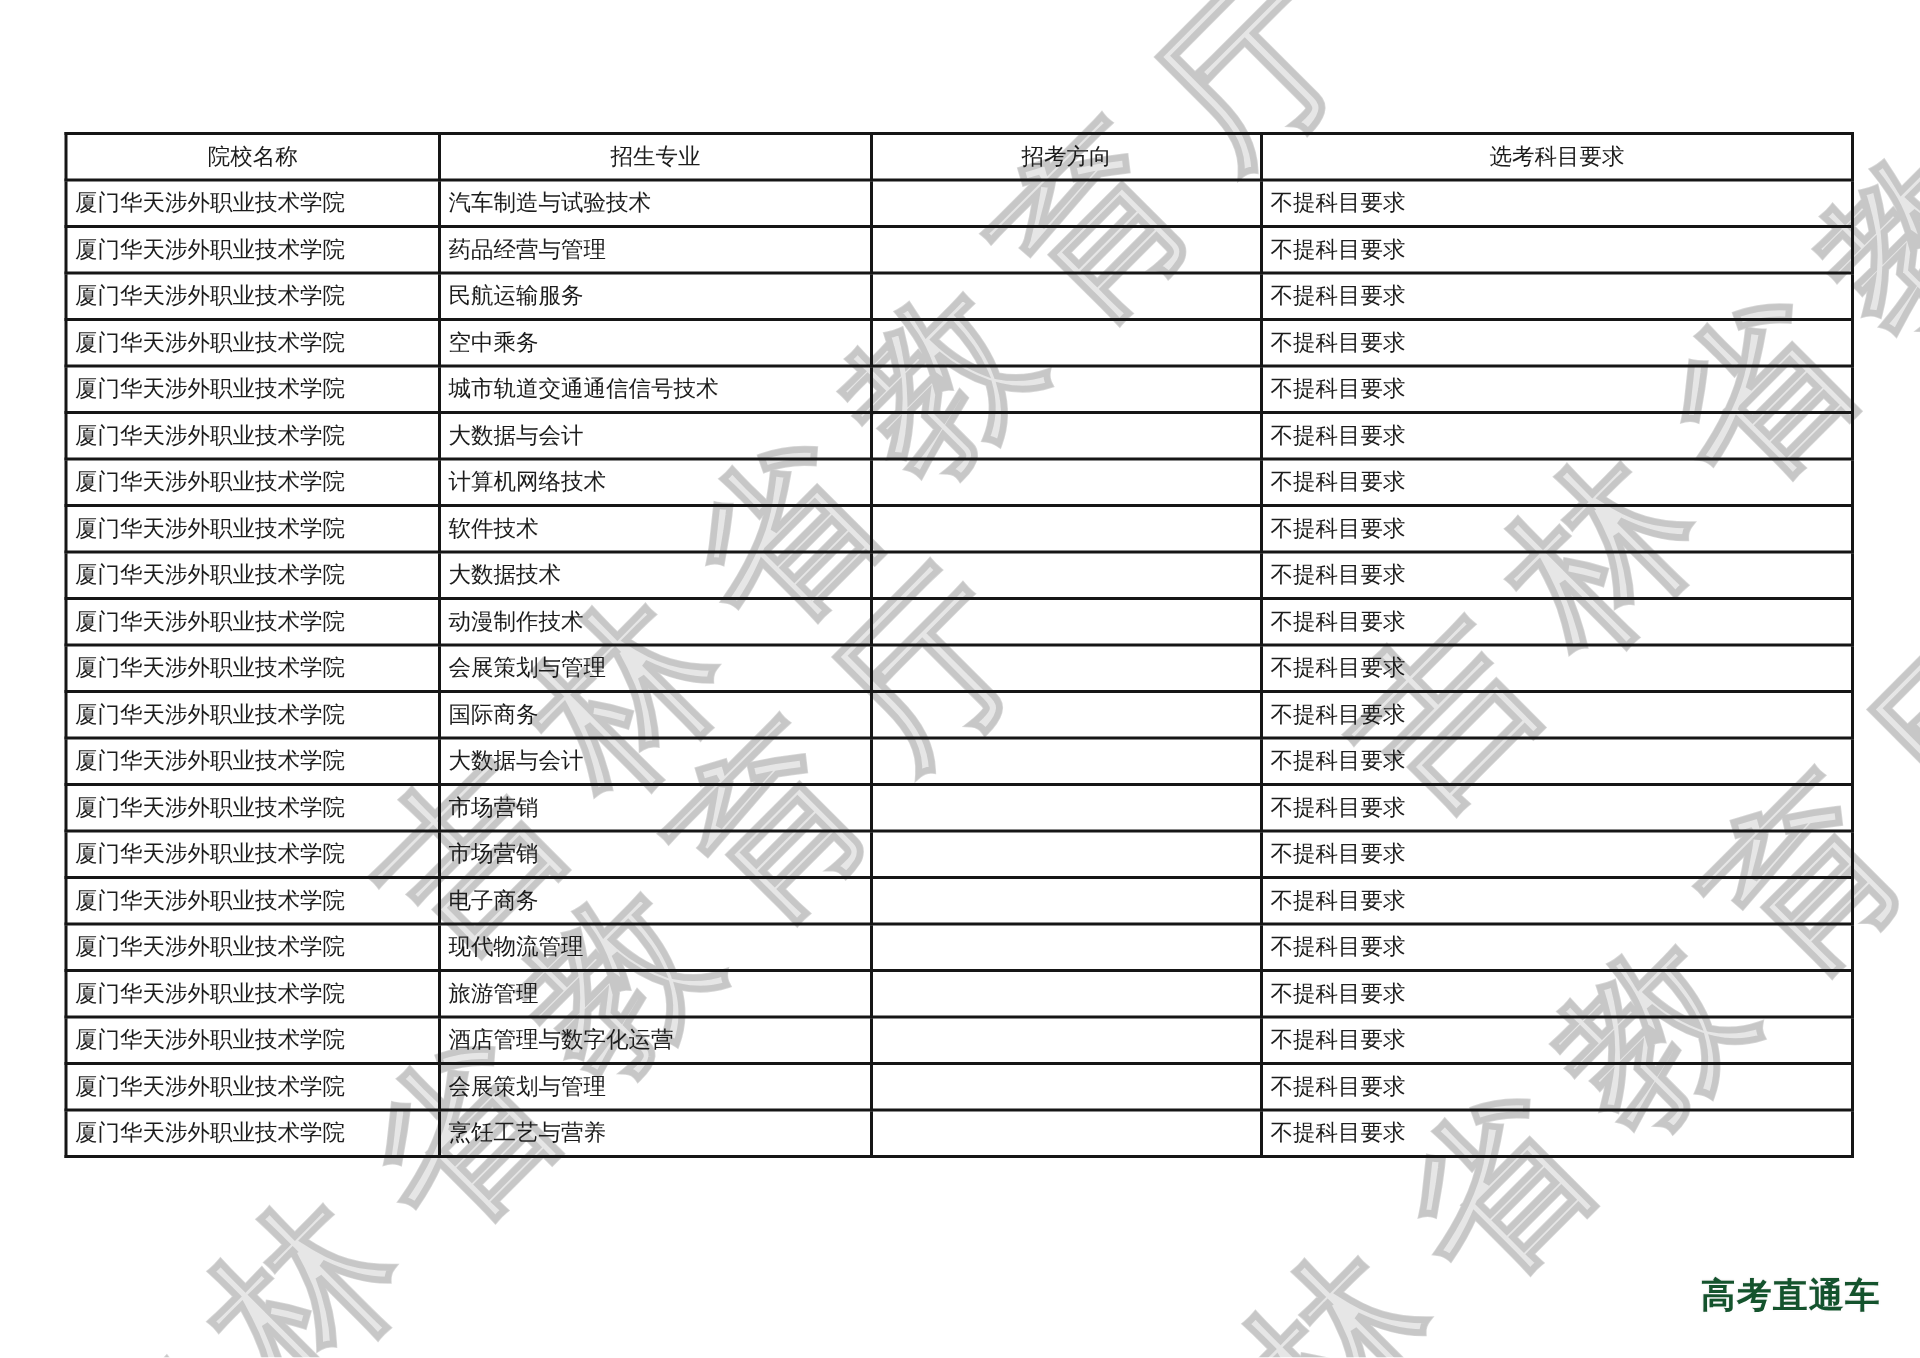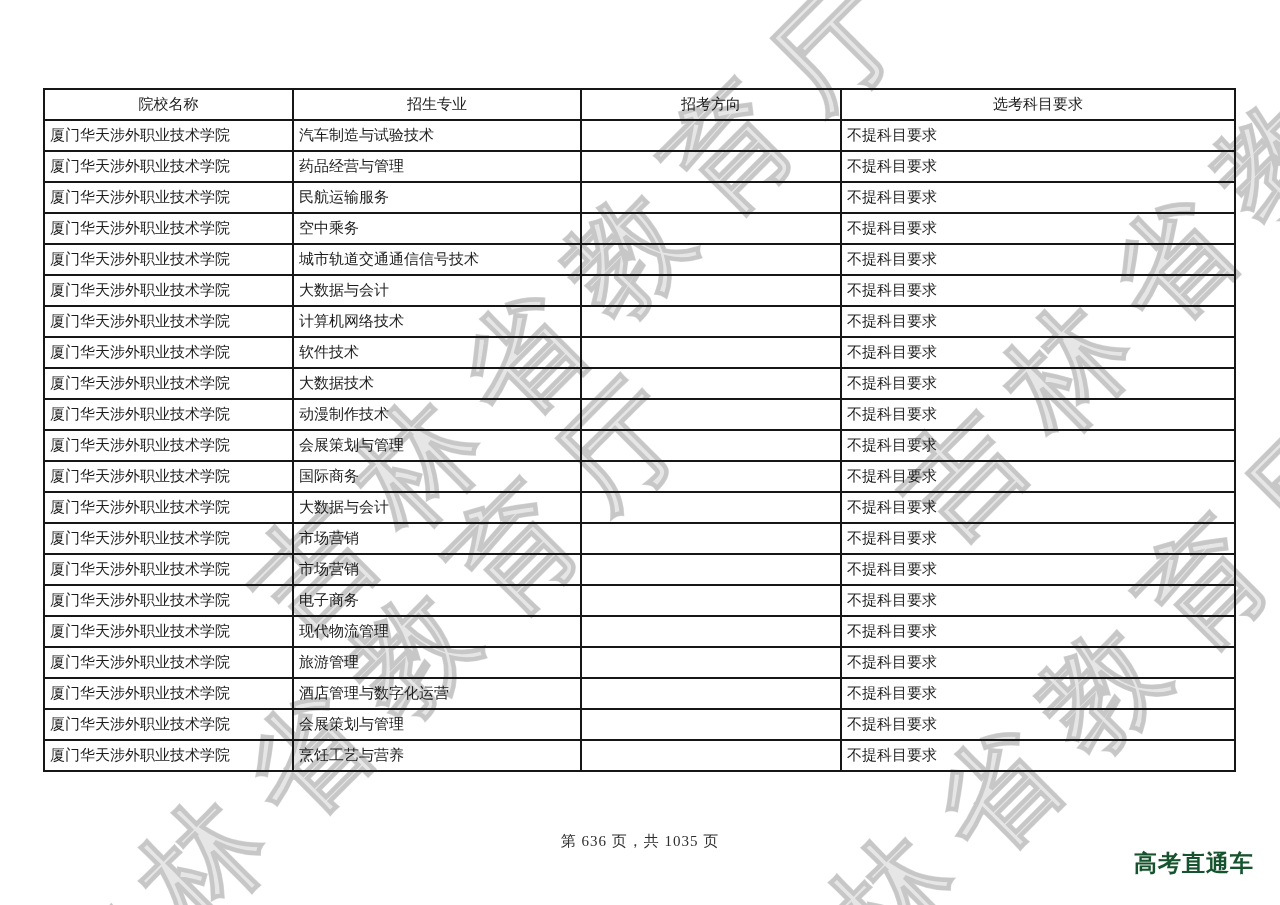--- a/index.html
+++ b/index.html
@@ -243,17 +243,16 @@
         </tr>
         <tr>
           <td>厦门华天涉外职业技术学院</td>
           <td>烹饪工艺与营养</td>
           <td></td>
           <td>不提科目要求</td>
         </tr>
       </tbody>
   </table>
 
-  <div class="footer">第 636 页，共 1035 页</div>
 
   <div class="brand">高考直通车</div>
 
 </div>
 
 </body></html>

